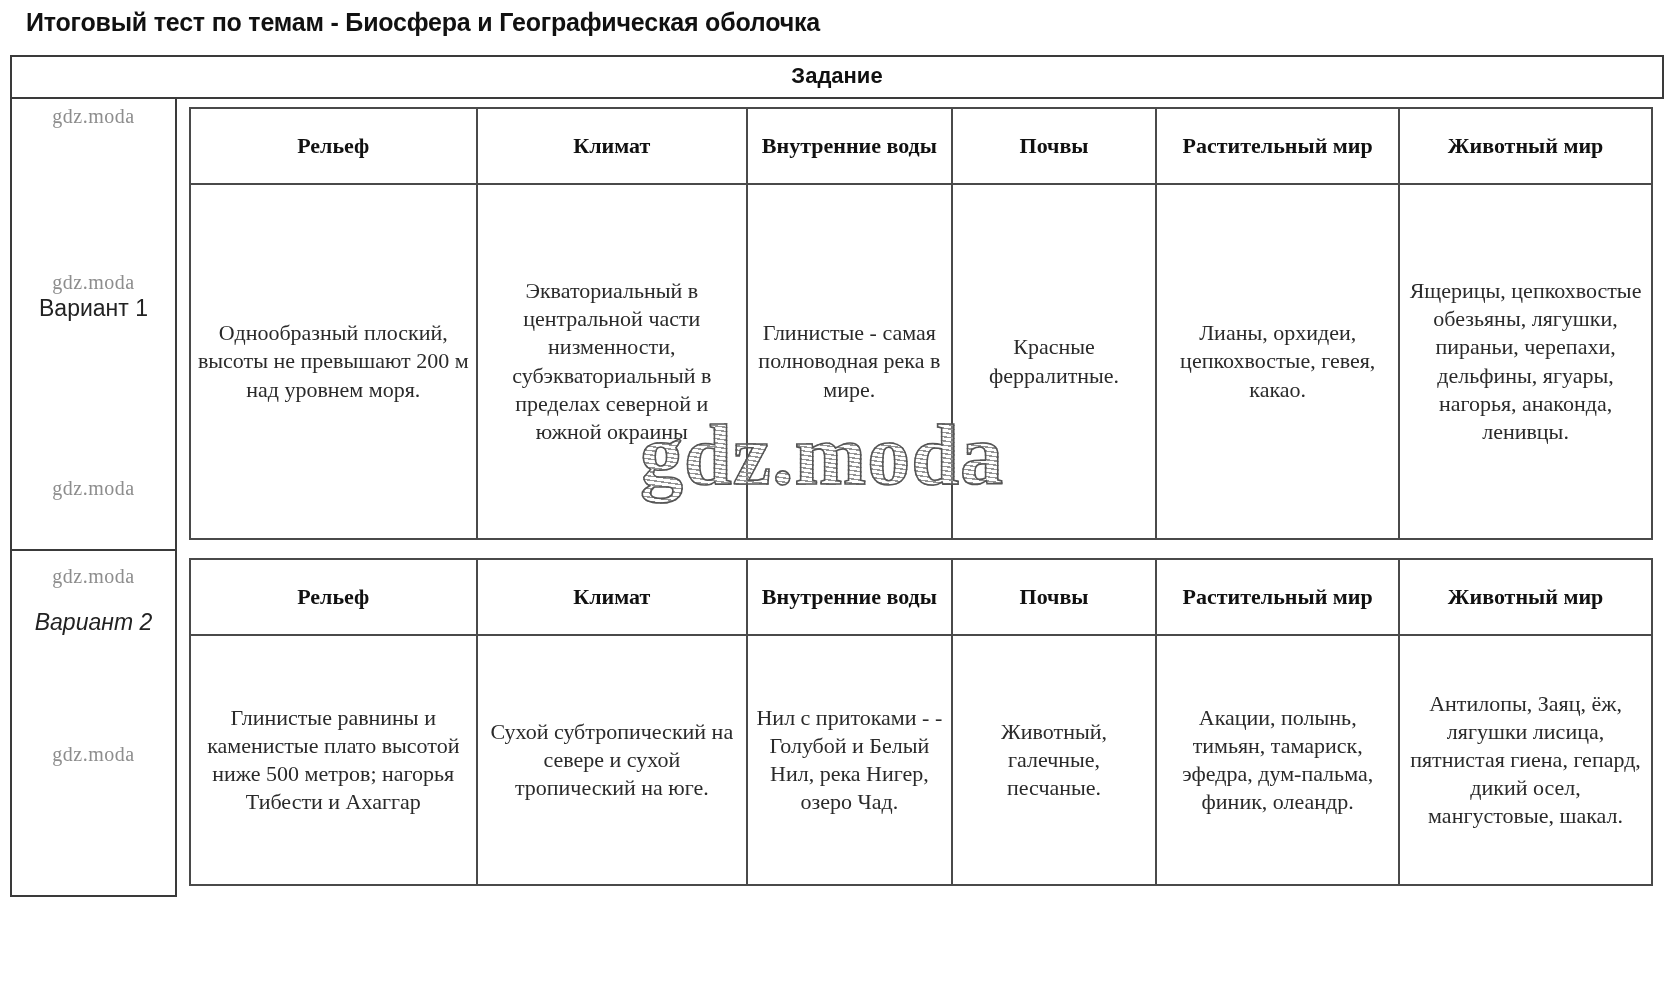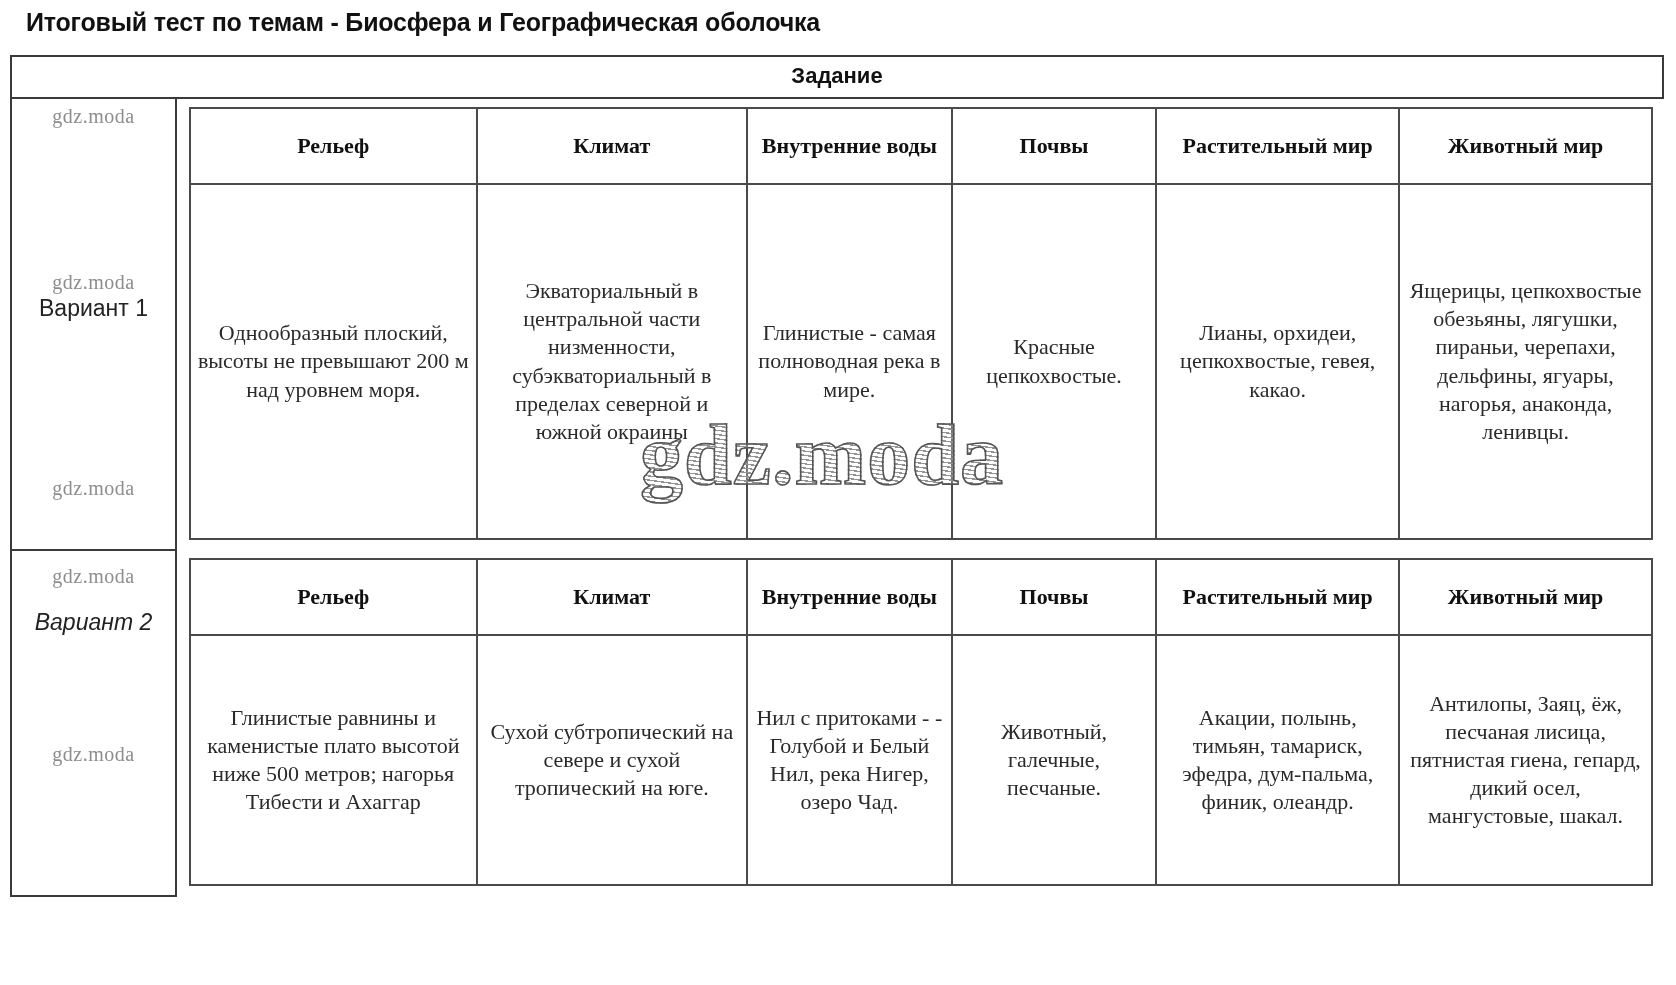--- a/index.html
+++ b/index.html
@@ -201,21 +201,21 @@
                 <th>Почвы</th>
                 <th>Растительный мир</th>
                 <th>Животный мир</th>
               </tr>
             </thead>
             <tbody>
               <tr>
                 <td class="cell">Однообразный плоский, высоты не превышают 200 м над уровнем моря.</td>
                 <td class="cell">Экваториальный в центральной части низменности, субэкваториальный в пределах северной и южной окраины</td>
                 <td class="cell">Глинистые - самая полноводная река в мире.</td>
-                <td class="cell">Красные цепкохвостые.</td>
+                <td class="cell">Красные ферралитные.</td>
                 <td class="cell">Лианы, орхидеи, цепкохвостые, гевея, какао.</td>
                 <td class="cell">Ящерицы, цепкохвостые обезьяны, лягушки, пираньи, черепахи, дельфины, ягуары, нагорья, анаконда, ленивцы.</td>
               </tr>
             </tbody>
           </table>
         </td>
       </tr>
 
       <tr class="v2">
         <td class="variant-cell">
@@ -243,21 +243,21 @@
                 <th>Животный мир</th>
               </tr>
             </thead>
             <tbody>
               <tr>
                 <td class="cell">Глинистые равнины и каменистые плато высотой ниже 500 метров; нагорья Тибести и Ахаггар</td>
                 <td class="cell">Сухой субтропический на севере и сухой тропический на юге.</td>
                 <td class="cell">Нил с притоками - - Голубой и Белый Нил, река Нигер, озеро Чад.</td>
                 <td class="cell">Животный, галечные, песчаные.</td>
                 <td class="cell">Акации, полынь, тимьян, тамариск, эфедра, дум-пальма, финик, олеандр.</td>
-                <td class="cell">Антилопы, Заяц, ёж, песчаная лисица, пятнистая гиена, гепард, дикий осел, мангустовые, шакал.</td>
+                <td class="cell">Антилопы, Заяц, ёж, лягушки лисица, пятнистая гиена, гепард, дикий осел, мангустовые, шакал.</td>
               </tr>
             </tbody>
           </table>
         </td>
       </tr>
     </tbody>
   </table>
 
   <div class="wm-big">gdz.moda</div>
 

